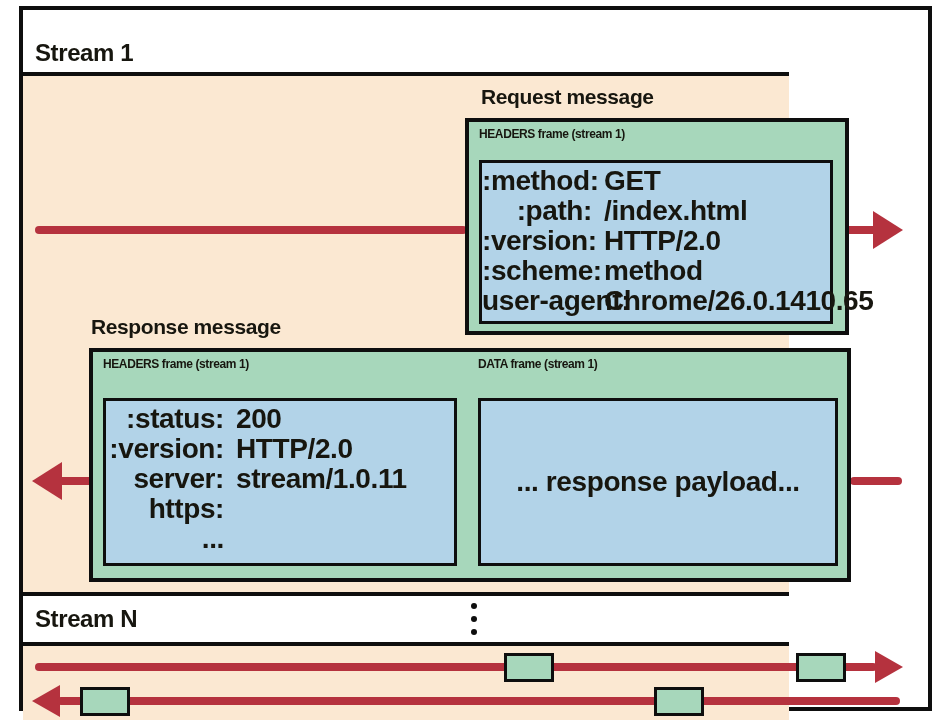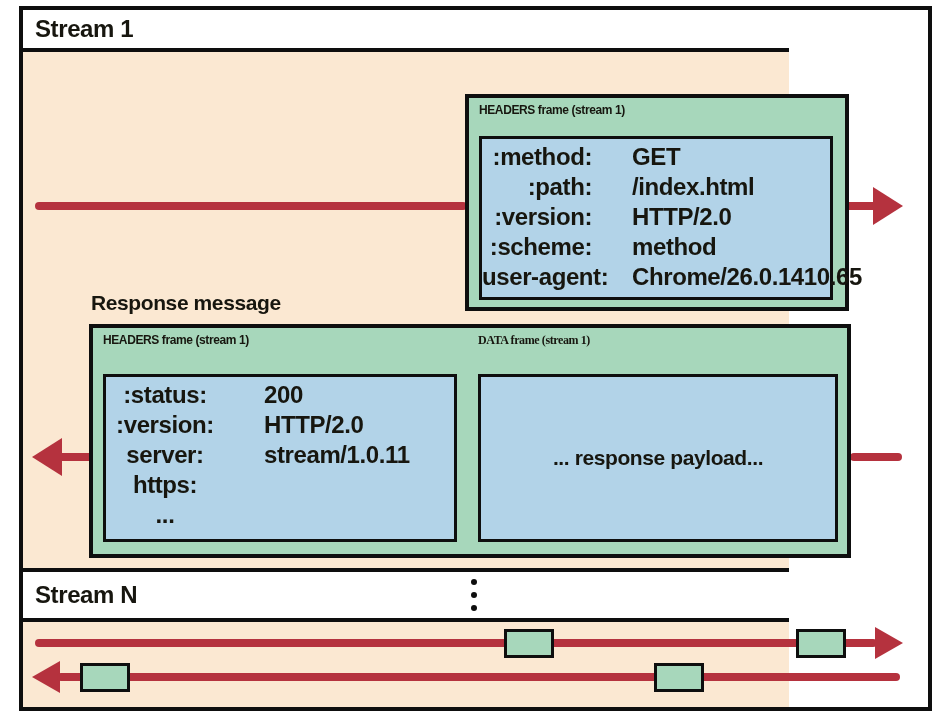--- a/index.html
+++ b/index.html
@@ -12,48 +12,48 @@
     font-family:"Liberation Sans",sans-serif;
     font-weight:700;
     color:var(--ink);
     letter-spacing:-0.4px;
     width:936px;height:720px;position:relative;overflow:hidden;
   }
   .outer{
     position:absolute;left:19px;top:6px;width:913px;height:705px;
     border:4px solid var(--border);background:var(--white);
   }
-  .row-abs{position:absolute;left:0;width:766px;}
+  .row-abs{position:absolute;left:0;width:766px;margin-top:24px;}
   .band{background:var(--white);}
   .band-label{position:absolute;left:12px;top:50%;transform:translateY(-50%);font-size:24px;}
   .divider{background:var(--border);height:4px;}
   .peach{background:var(--peach);}
 
   
   .rline{position:absolute;height:8px;background:var(--red);border-radius:4px;}
   .tri{position:absolute;width:0;height:0;}
   .tri-right{border-top:19px solid transparent;border-bottom:19px solid transparent;border-left:30px solid var(--red);}
   .tri-left{border-top:19px solid transparent;border-bottom:19px solid transparent;border-right:30px solid var(--red);}
   .tri-right-sm{border-top:16px solid transparent;border-bottom:16px solid transparent;border-left:28px solid var(--red);}
   .tri-left-sm{border-top:16px solid transparent;border-bottom:16px solid transparent;border-right:28px solid var(--red);}
 
   .msg-label{position:absolute;font-size:21px;}
 
   .frame-green{position:absolute;background:var(--green);border:4px solid var(--border);}
   .frame-title{position:absolute;top:5px;font-size:12px;white-space:nowrap;}
   .inner-blue{position:absolute;background:var(--blue);border:3px solid var(--border);}
 
   .kv{padding-top:3px;}
-  .kv .frow{display:flex;line-height:30px;font-size:24px;gap:28px;}
+  .kv .frow{display:flex;line-height:30px;font-size:28px;}
   .kv .k{text-align:right;white-space:pre;}
   .kv .v{margin-left:12px;white-space:nowrap;}
   .req-kv .k{width:110px;}
-  .res-kv .k{width:118px;text-align:center;}
+  .res-kv .k{width:118px;}
 
-  .payload{display:flex;align-items:center;justify-content:center;font-size:21px;}
+  .payload{display:flex;align-items:center;justify-content:center;font-size:28px;}
 
   .chip{position:absolute;width:50px;height:29px;background:var(--green);border:3px solid var(--border);}
 
   .vdots{position:absolute;display:flex;flex-direction:column;align-items:center;gap:7px;}
   .vdots .dot{width:6px;height:6px;border-radius:50%;background:var(--border);}
 </style>
 </head>
 <body>
 
 <div class="outer">
@@ -63,20 +63,21 @@
   </div>
   <div class="row-abs divider" style="top:38px;"></div>
 
   <div class="row-abs peach" style="top:42px;height:516px;">
 
     <div class="rline" style="left:12px;top:150px;width:432px;"></div>
 
     <div class="rline" style="left:825px;top:150px;width:28px;border-radius:0;"></div>
     <div class="tri tri-right" style="left:850px;top:135px;"></div>
 
+    <div class="msg-label" style="left:458px;top:9px;">Request message</div>
 
     <div class="frame-green" style="left:442px;top:42px;width:384px;height:217px;">
       <div class="frame-title" style="left:10px;">HEADERS frame (stream 1)</div>
       <div class="inner-blue kv req-kv" style="left:10px;top:38px;width:354px;height:164px;">
         <div class="frow">
           <span class="k">:method:</span>
           <span class="v">GET</span>
         </div>
         <div class="frow">
           <span class="k">:path:</span>
@@ -99,21 +100,21 @@
 
     <div class="msg-label" style="left:68px;top:239px;">Response message</div>
 
     <div class="tri tri-left" style="left:9px;top:386px;"></div>
     <div class="rline" style="left:36px;top:401px;width:31px;border-radius:0;"></div>
 
     <div class="rline" style="left:827px;top:401px;width:52px;"></div>
 
     <div class="frame-green" style="left:66px;top:272px;width:762px;height:234px;">
       <div class="frame-title" style="left:10px;">HEADERS frame (stream 1)</div>
-      <div class="frame-title" style="left:385px;font-family:Liberation Serif, serif;">DATA frame (stream 1)</div>
+      <div class="frame-title" style="left:385px;">DATA frame (stream 1)</div>
 
       <div class="inner-blue kv res-kv" style="left:10px;top:46px;width:354px;height:168px;">
         <div class="frow">
           <span class="k">:status:</span>
           <span class="v">200</span>
         </div>
         <div class="frow">
           <span class="k">:version:</span>
           <span class="v">HTTP/2.0</span>
         </div>

